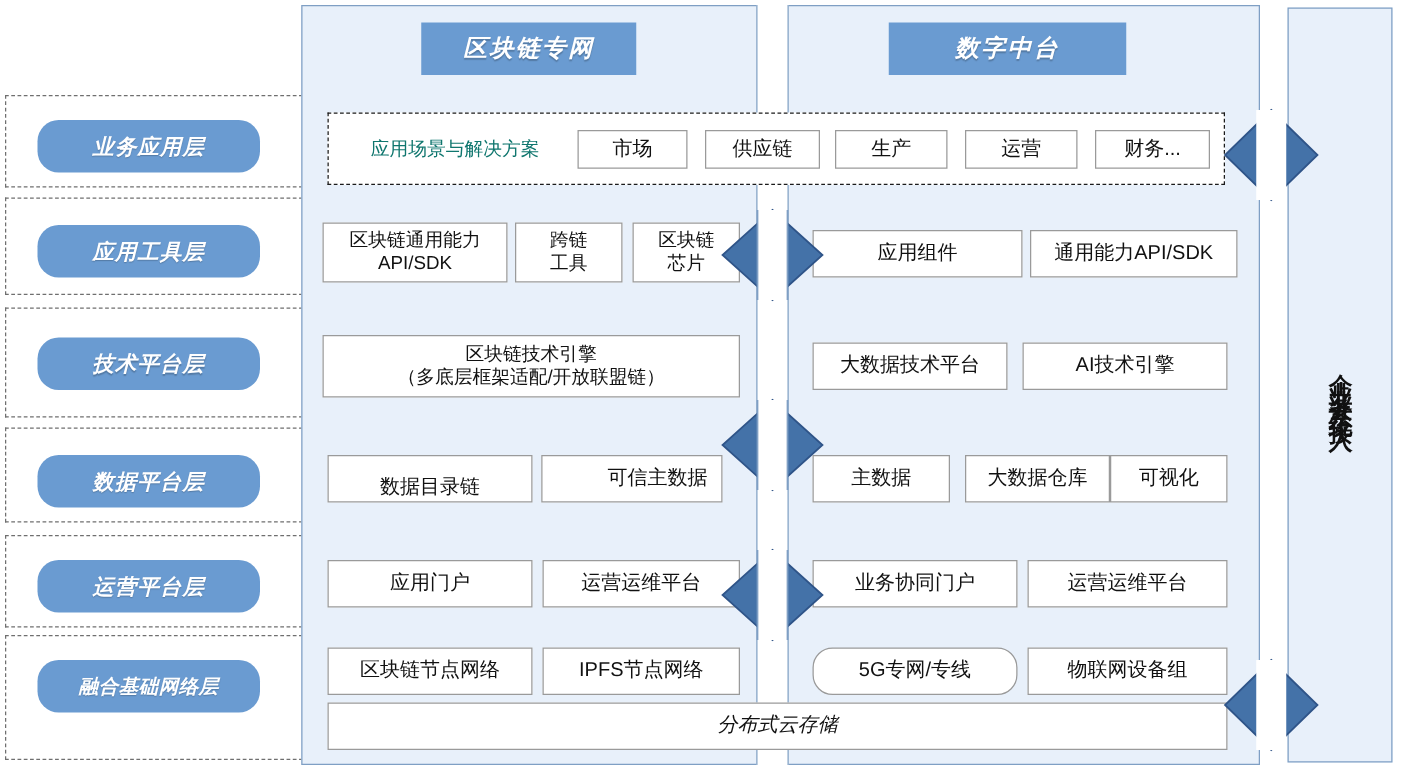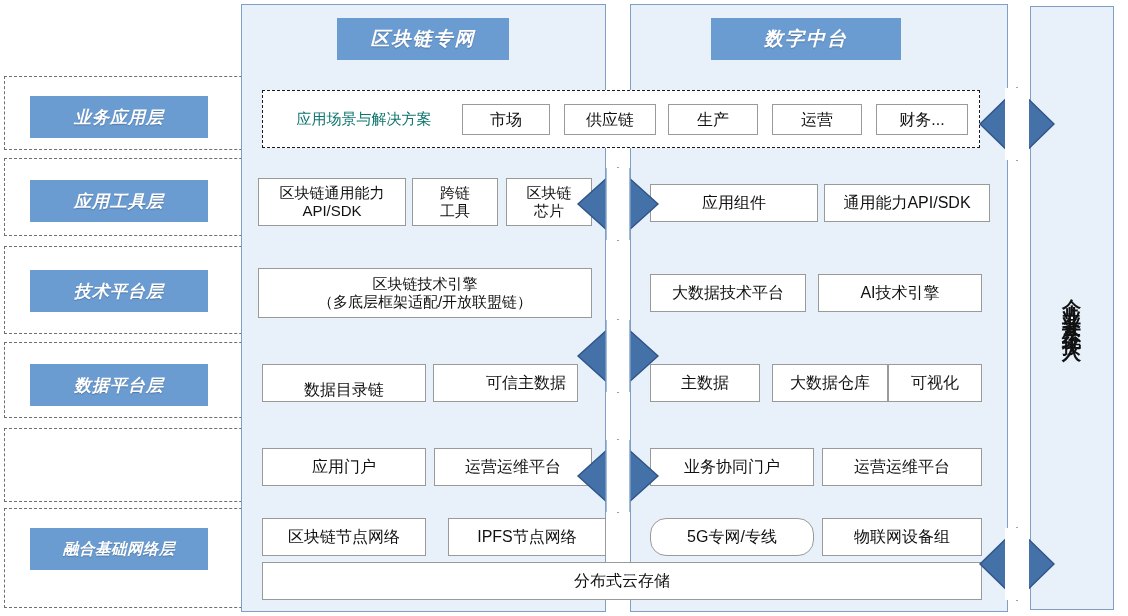--- a/index.html
+++ b/index.html
@@ -32,20 +32,21 @@
     color:#ffffff;
     font-weight:bold;
     font-style:italic;
     display:flex;
     align-items:center;
     justify-content:center;
     letter-spacing:1px;
     text-shadow:0 1px 1px rgba(0,0,0,.22);
     font-size:17px;
     white-space:nowrap;
+    border-radius:17px;
   }
   .layer-chip.small{font-size:15.5px;letter-spacing:0.5px;}
 
   
   .panel{
     position:absolute;
     box-sizing:border-box;
     background:#e8f0fa;
     border:1.6px solid #7f9fc4;
   }
@@ -151,20 +152,23 @@
   </div>
   <div class="layer-chip" style="left:30px; top:180px; width:178px; height:42px;">
     <span>应用工具层</span>
   </div>
   <div class="layer-chip" style="left:30px; top:270px; width:178px; height:42px;">
     <span>技术平台层</span>
   </div>
   <div class="layer-chip" style="left:30px; top:364px; width:178px; height:42px;">
     <span>数据平台层</span>
   </div>
+  <div class="layer-chip" style="left:30px; top:448px; width:178px; height:42px;">
+    <span>运营平台层</span>
+  </div>
   <div class="layer-chip small" style="left:30px; top:528px; width:178px; height:42px;">
     <span>融合基础网络层</span>
   </div>
 
   <div class="panel" style="left:241px; top:4px; width:366px; height:608px;"></div>
   <div class="panel" style="left:629px; top:4px; width:379px; height:608px;"></div>
 
   <div class="channel" style="left:605px; top:4px; width:26px; height:608px;"></div>
 
   <div class="panel-title" style="left:337px; top:18px; width:172px; height:42px;">
@@ -207,24 +211,24 @@
   <div class="box" style="left:650px; top:364px; width:110px; height:38px;"><span>主数据</span></div>
   <div class="box" style="left:772px; top:364px; width:116px; height:38px;"><span>大数据仓库</span></div>
   <div class="box" style="left:888px; top:364px; width:94px; height:38px;"><span>可视化</span></div>
 
   <div class="box" style="left:262px; top:448px; width:164px; height:38px;"><span>应用门户</span></div>
   <div class="box" style="left:434px; top:448px; width:158px; height:38px;"><span>运营运维平台</span></div>
   <div class="box" style="left:650px; top:448px; width:164px; height:38px;"><span>业务协同门户</span></div>
   <div class="box" style="left:822px; top:448px; width:160px; height:38px;"><span>运营运维平台</span></div>
 
   <div class="box" style="left:262px; top:518px; width:164px; height:38px;"><span>区块链节点网络</span></div>
-  <div class="box" style="left:434px; top:518px; width:158px; height:38px;margin-left:14px;"><span>IPFS节点网络</span></div>
+  <div class="box" style="left:434px; top:518px; width:158px; height:38px;"><span>IPFS节点网络</span></div>
   <div class="box" style="left:650px; top:518px; width:164px; height:38px;border-radius:16px;"><span>5G专网/专线</span></div>
   <div class="box" style="left:822px; top:518px; width:160px; height:38px;"><span>物联网设备组</span></div>
-  <div class="box" style="left:262px; top:562px; width:720px; height:38px;"><span>分布式云存储</span></div>
+  <div class="box" style="left:262px; top:562px; width:720px; height:38px;font-style:italic;"><span>分布式云存储</span></div>
 
   <div class="arrow" style="left:578px; top:168px;">
     <svg width="80" height="72" viewBox="0 0 80 72">
       <polygon points="40,0 80,36 40,72 0,36" fill="#4472a8" stroke="#2f5488" stroke-width="1.4"></polygon>
       <rect x="28" y="0" width="24" height="72" fill="#ffffff"></rect>
       <line x1="28" y1="0" x2="28" y2="72" stroke="#7f9fc4" stroke-width="1.4"></line>
       <line x1="52" y1="0" x2="52" y2="72" stroke="#7f9fc4" stroke-width="1.4"></line>
     </svg>
   </div>
 

